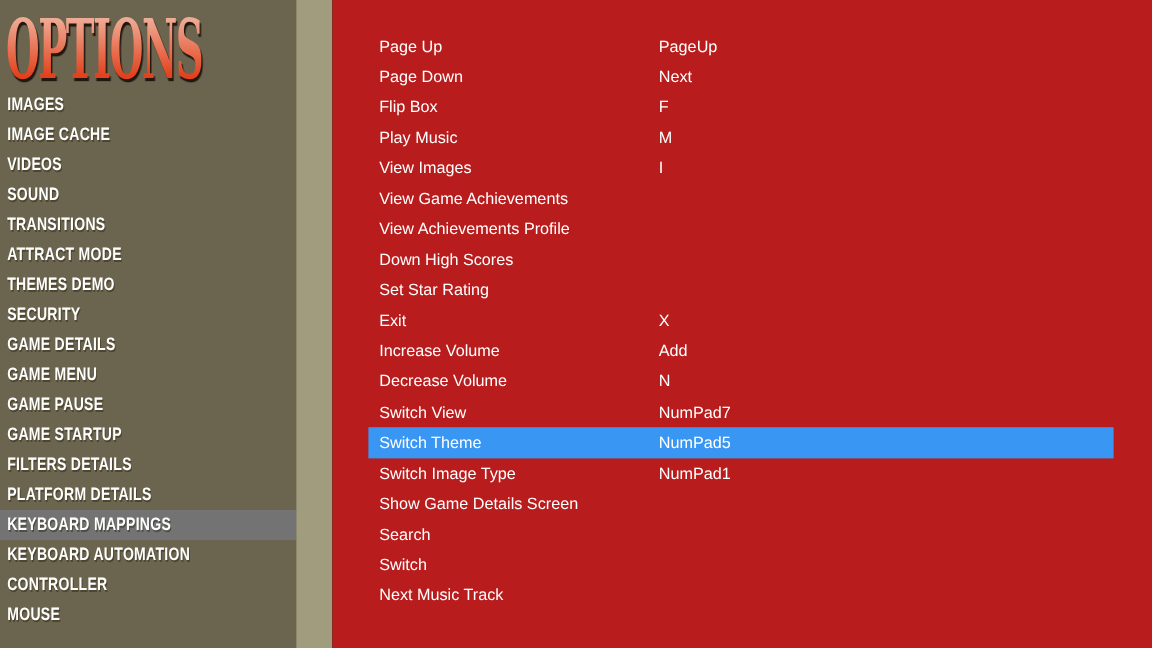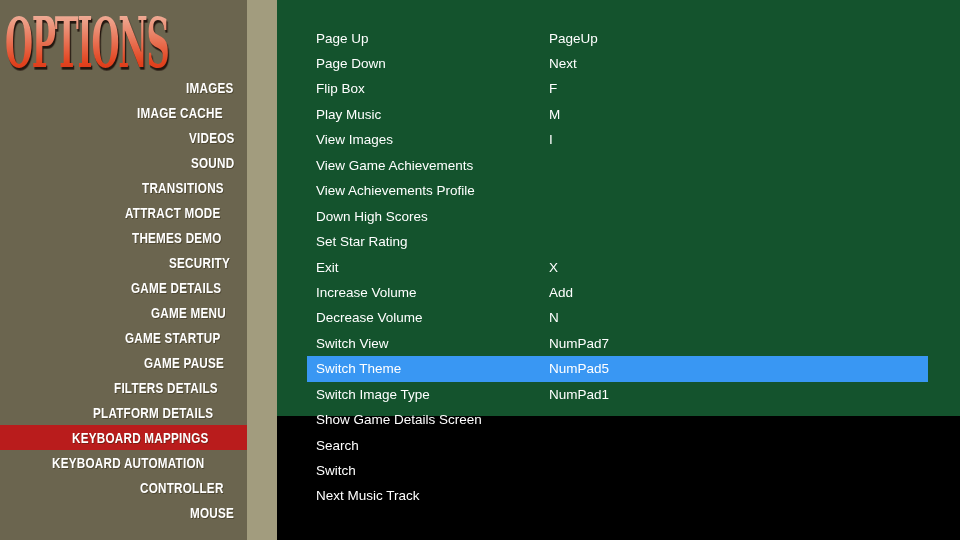--- a/index.html
+++ b/index.html
@@ -26,33 +26,33 @@
     transform-origin: left top;
     background: linear-gradient(#f2c9b8 0%, #ea8266 40%, #e2431f 75%, #d92c10 100%);
     -webkit-background-clip: text;
     background-clip: text;
     color: transparent;
     filter: drop-shadow(2px 2px 0 #241710);
   }
   .side-menu { position: absolute; left: 0; top: 75px; width: 247px; }
   .side-item {
     height: 25px; line-height: 25px; padding-left: 6px;
-    width: 247px; cursor: default; overflow: visible; white-space: nowrap; text-align: right;
+    width: 247px; cursor: default; overflow: visible; white-space: nowrap;
   }
-  .side-item.selected { background: #b91c1c; }
+  .side-item.selected { background: #737373; }
   .side-label {
     display: inline-block;
     color: #ffffff; font-weight: 700; font-size: 15px; letter-spacing: 0.3px;
     transform: scale(0.78, 1.0);
     transform-origin: left center;
     text-shadow: 1px 1px 0 rgba(40,30,10,0.45);
   }
 
   
-  .panel { position: absolute; left: 277px; top: 0; width: 683px; height: 416px; background: #14532d; padding-left: 16px; }
+  .panel { position: absolute; left: 277px; top: 0; width: 683px; height: 540px; background: #b91c1c; padding-left: 16px; }
   .map-list { position: absolute; left: 30px; top: 25.6px; width: 621px; }
   .map-row {
     position: relative; height: 25.45px; line-height: 25.45px;
     color: #ffffff; font-size: 13.5px; white-space: nowrap;
   }
   .map-row.selected { background: #3997f3; text-align: right; }
   .map-action { position: absolute; left: 9px; top: 0; }
   .map-key { position: absolute; left: 242px; top: 0; }
 </style>
 </head>
@@ -64,22 +64,22 @@
       <div class="side-item"><span class="side-label">IMAGES</span></div>
       <div class="side-item"><span class="side-label">IMAGE CACHE</span></div>
       <div class="side-item"><span class="side-label">VIDEOS</span></div>
       <div class="side-item"><span class="side-label">SOUND</span></div>
       <div class="side-item"><span class="side-label">TRANSITIONS</span></div>
       <div class="side-item"><span class="side-label">ATTRACT MODE</span></div>
       <div class="side-item"><span class="side-label">THEMES DEMO</span></div>
       <div class="side-item"><span class="side-label">SECURITY</span></div>
       <div class="side-item"><span class="side-label">GAME DETAILS</span></div>
       <div class="side-item"><span class="side-label">GAME MENU</span></div>
+      <div class="side-item"><span class="side-label">GAME PAUSE</span></div>
       <div class="side-item"><span class="side-label">GAME STARTUP</span></div>
-      <div class="side-item"><span class="side-label">GAME PAUSE</span></div>
       <div class="side-item"><span class="side-label">FILTERS DETAILS</span></div>
       <div class="side-item"><span class="side-label">PLATFORM DETAILS</span></div>
       <div class="side-item selected"><span class="side-label">KEYBOARD MAPPINGS</span></div>
       <div class="side-item"><span class="side-label">KEYBOARD AUTOMATION</span></div>
       <div class="side-item"><span class="side-label">CONTROLLER</span></div>
       <div class="side-item"><span class="side-label">MOUSE</span></div>
     </div>
 </div>
 <div class="sidebar-strip"></div>
 

